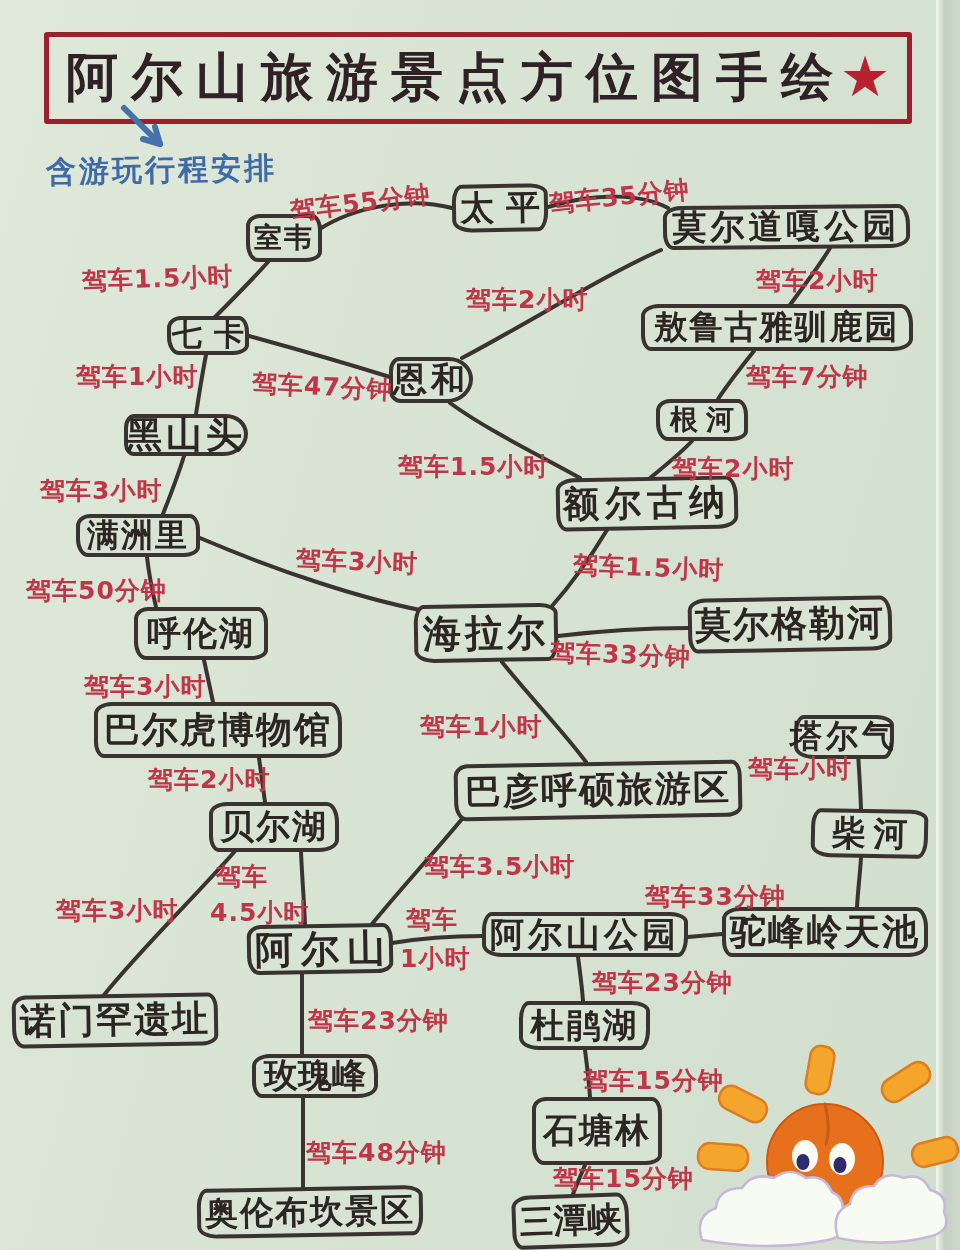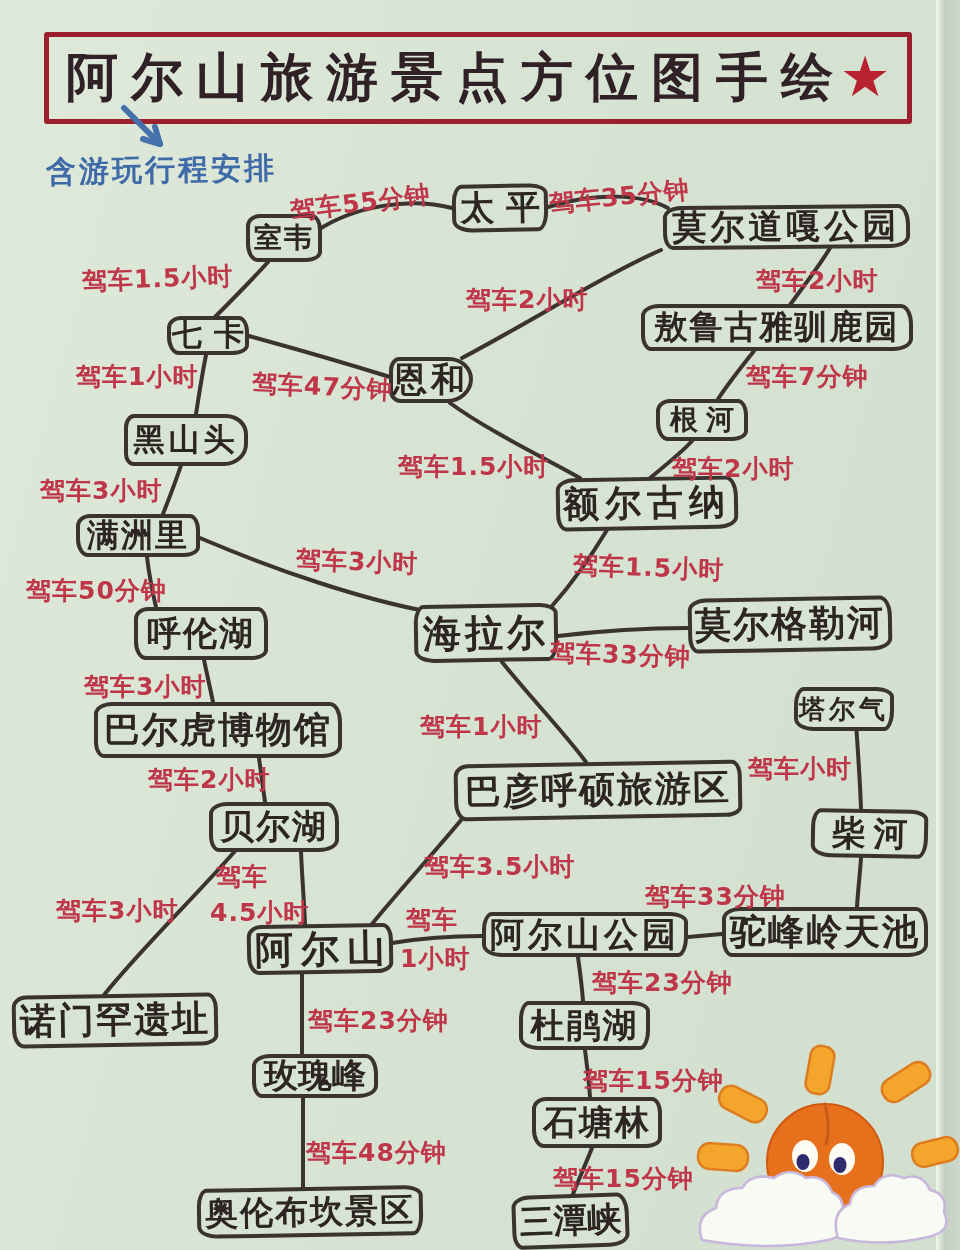--- a/index.html
+++ b/index.html
@@ -93,38 +93,38 @@
 </svg>
 <div class="subtitle">含游玩行程安排</div>
 
 <div class="node r1" style="left:246px;top:214px;width:76px;height:48px;font-size:28px;letter-spacing:2px;">室韦</div>
 <div class="node r2" style="left:452px;top:184px;width:96px;height:48px;font-size:34px;letter-spacing:12px;text-indent:12px;transform:rotate(-1deg);">太平</div>
 <div class="node r3" style="left:663px;top:205px;width:247px;height:44px;font-size:34px;letter-spacing:4px;transform:rotate(-0.5deg);">莫尔道嘎公园</div>
 <div class="node r1" style="left:167px;top:316px;width:82px;height:39px;font-size:30px;letter-spacing:12px;text-indent:12px;">七卡</div>
 <div class="node r2" style="left:389px;top:357px;width:84px;height:46px;font-size:34px;letter-spacing:4px;border-radius:10px 24px 26px 12px / 14px 22px 24px 12px;">恩和</div>
 <div class="node r3" style="left:641px;top:304px;width:272px;height:47px;font-size:33px;letter-spacing:2px;">敖鲁古雅驯鹿园</div>
 <div class="node r1" style="left:656px;top:399px;width:92px;height:42px;font-size:28px;letter-spacing:8px;text-indent:8px;">根河</div>
-<div class="node r2" style="left:124px;top:414px;width:124px;height:52px;font-size:31px;letter-spacing:4px;border-radius:10px 22px 24px 10px / 14px 20px 22px 12px;">黑山头</div>
+<div class="node r2" style="left:124px;top:414px;width:124px;height:42px;font-size:36px;letter-spacing:4px;border-radius:10px 22px 24px 10px / 14px 20px 22px 12px;">黑山头</div>
 <div class="node r3" style="left:556px;top:477px;width:182px;height:53px;font-size:36px;letter-spacing:6px;transform:rotate(-1deg);">额尔古纳</div>
 <div class="node r1" style="left:76px;top:514px;width:124px;height:43px;font-size:32px;letter-spacing:2px;text-align:center;">满洲里</div>
 <div class="node r2" style="left:414px;top:604px;width:144px;height:58px;font-size:38px;letter-spacing:4px;transform:rotate(-1deg);">海拉尔</div>
 <div class="node r3" style="left:688px;top:597px;width:204px;height:55px;font-size:36px;letter-spacing:2px;transform:rotate(-1deg);">莫尔格勒河</div>
 <div class="node r1" style="left:134px;top:607px;width:134px;height:53px;font-size:34px;letter-spacing:2px;">呼伦湖</div>
-<div class="node r2" style="left:794px;top:687px;width:100px;height:44px;font-size:26px;letter-spacing:4px;">塔尔气</div>
+<div class="node r2" style="left:794px;top:715px;width:100px;height:44px;font-size:32px;letter-spacing:4px;">塔尔气</div>
 <div class="node r3" style="left:94px;top:702px;width:248px;height:56px;font-size:36px;letter-spacing:2px;">巴尔虎博物馆</div>
 <div class="node r1" style="left:454px;top:762px;width:288px;height:57px;font-size:36px;letter-spacing:2px;transform:rotate(-1deg);">巴彦呼硕旅游区</div>
 <div class="node r2" style="left:811px;top:809px;width:117px;height:49px;font-size:34px;letter-spacing:8px;text-indent:8px;transform:rotate(1deg);">柴河</div>
 <div class="node r3" style="left:209px;top:802px;width:130px;height:50px;font-size:34px;letter-spacing:2px;">贝尔湖</div>
 <div class="node r1" style="left:247px;top:924px;width:146px;height:50px;font-size:38px;letter-spacing:8px;text-indent:8px;transform:rotate(-1deg);">阿尔山</div>
 <div class="node r2" style="left:482px;top:912px;width:206px;height:45px;font-size:34px;letter-spacing:4px;">阿尔山公园</div>
 <div class="node r3" style="left:722px;top:907px;width:206px;height:50px;font-size:36px;letter-spacing:2px;">驼峰岭天池</div>
 <div class="node r1" style="left:12px;top:994px;width:206px;height:53px;font-size:36px;letter-spacing:2px;transform:rotate(-1deg);">诺门罕遗址</div>
 <div class="node r2" style="left:519px;top:1001px;width:131px;height:49px;font-size:34px;letter-spacing:2px;">杜鹃湖</div>
 <div class="node r3" style="left:252px;top:1054px;width:126px;height:44px;font-size:34px;letter-spacing:0;">玫瑰峰</div>
-<div class="node r1" style="left:532px;top:1097px;width:130px;height:51px;font-size:34px;letter-spacing:2px;">石塘林</div>
+<div class="node r1" style="left:532px;top:1097px;width:130px;height:68px;font-size:34px;letter-spacing:2px;">石塘林</div>
 <div class="node r2" style="left:197px;top:1187px;width:226px;height:50px;font-size:33px;letter-spacing:2px;transform:rotate(-1deg);">奥伦布坎景区</div>
 <div class="node r3" style="left:512px;top:1194px;width:117px;height:54px;font-size:34px;letter-spacing:0;transform:rotate(-2deg);">三潭峡</div>
 
 <span class="elabel" style="left:290px;top:186px;transform:rotate(-7deg);">驾车55分钟</span>
 <span class="elabel" style="left:549px;top:180px;transform:rotate(-6deg);">驾车35分钟</span>
 <span class="elabel" style="left:82px;top:262px;transform:rotate(-2deg);">驾车1.5小时</span>
 <span class="elabel" style="left:466px;top:283px;">驾车2小时</span>
 <span class="elabel" style="left:756px;top:264px;">驾车2小时</span>
 <span class="elabel" style="left:746px;top:360px;">驾车7分钟</span>
 <span class="elabel" style="left:76px;top:360px;">驾车1小时</span>

